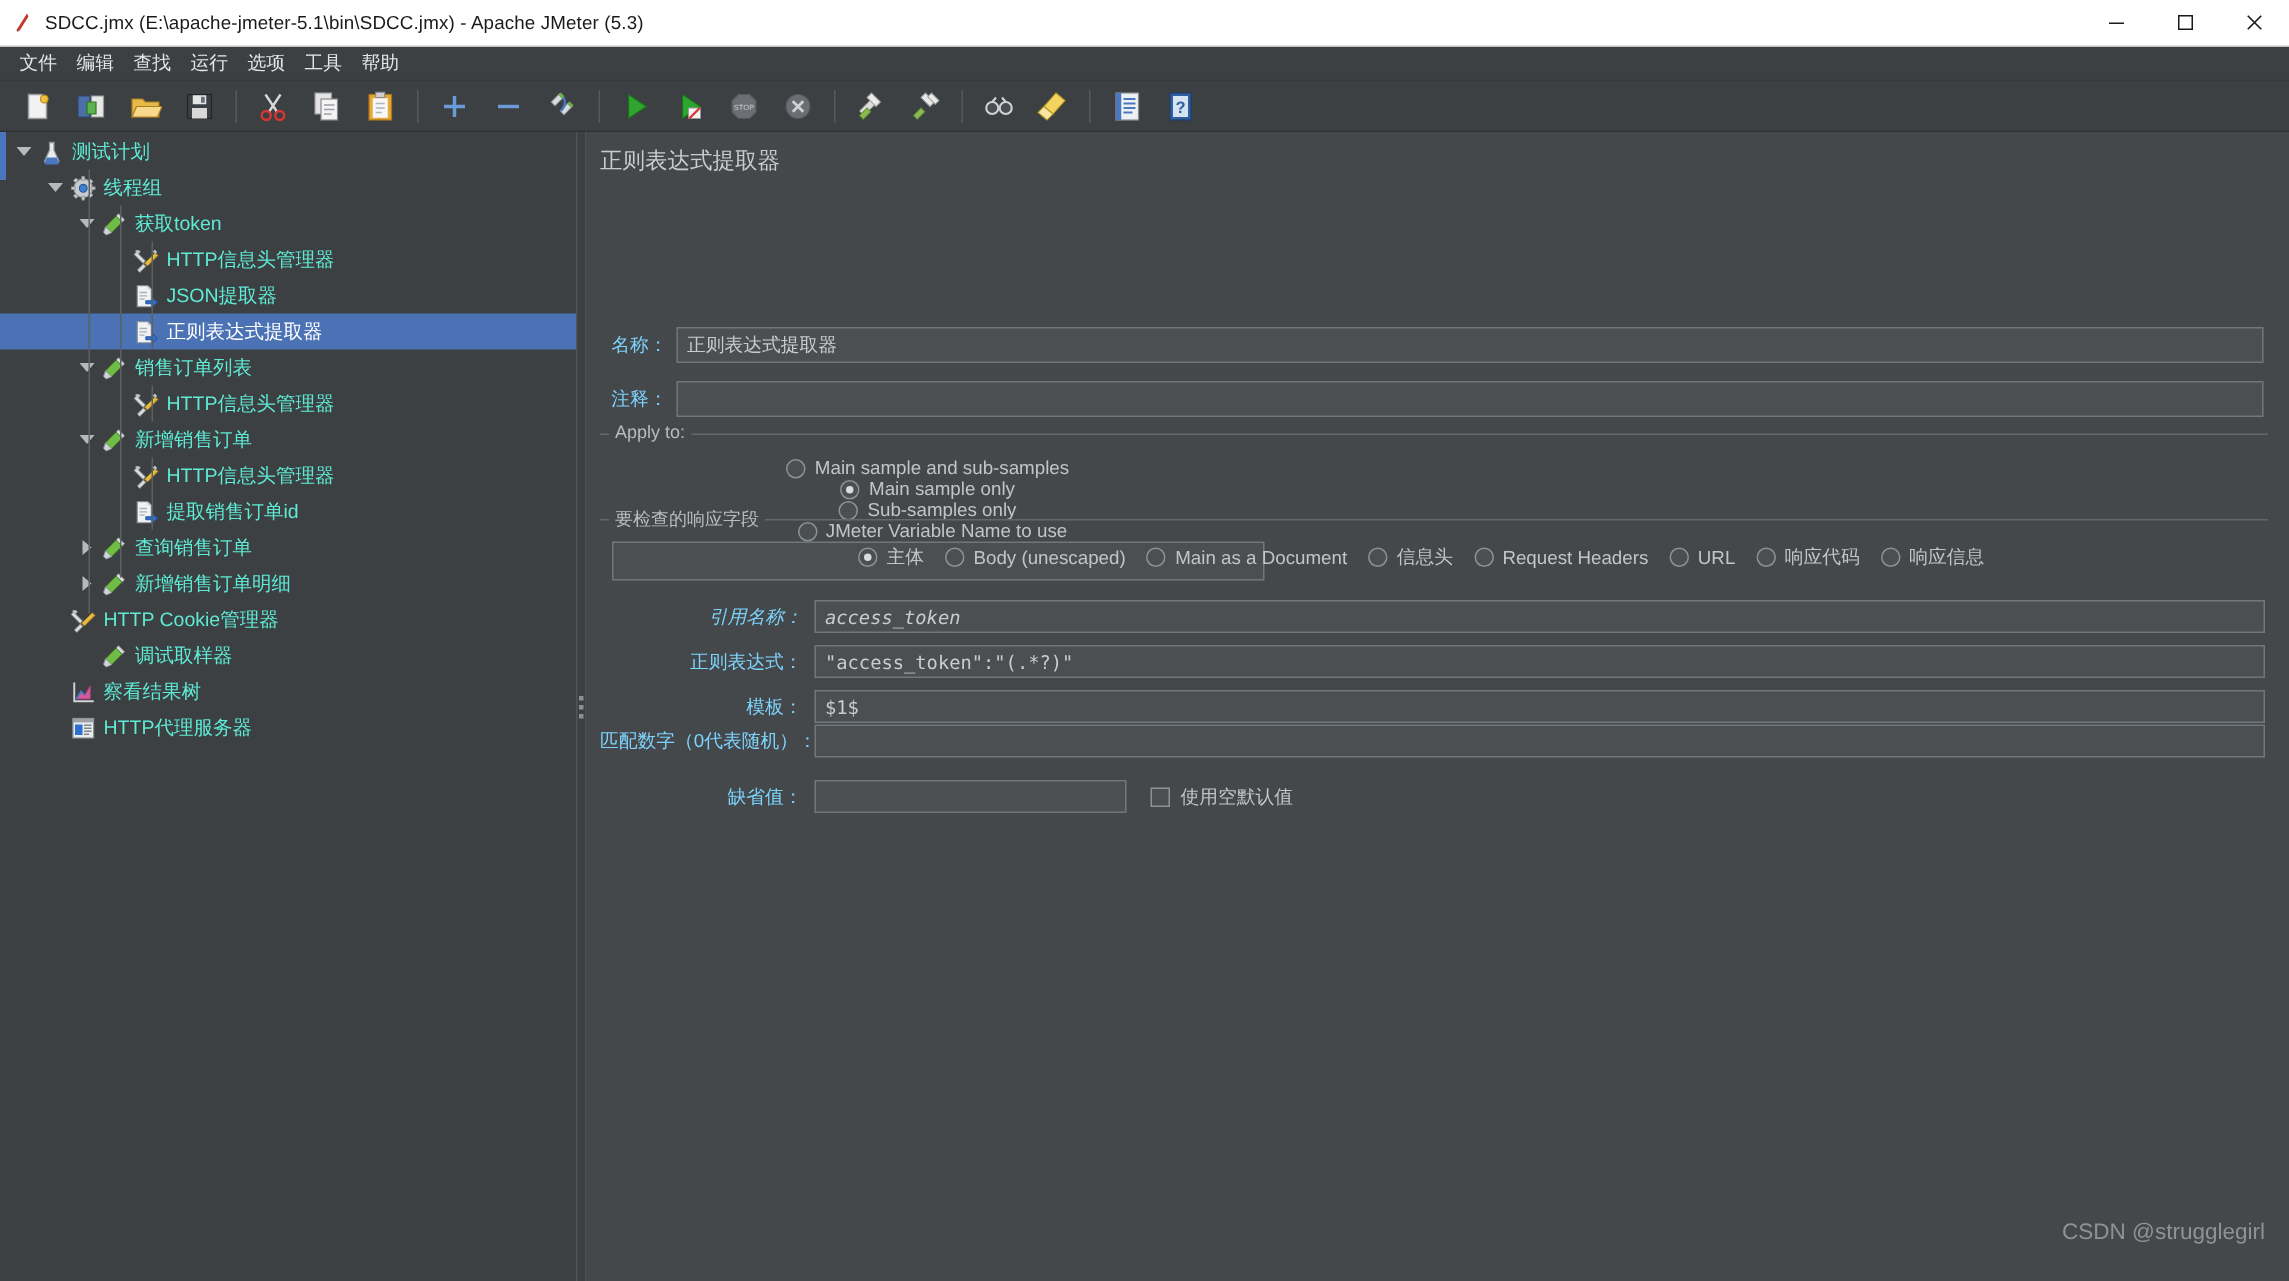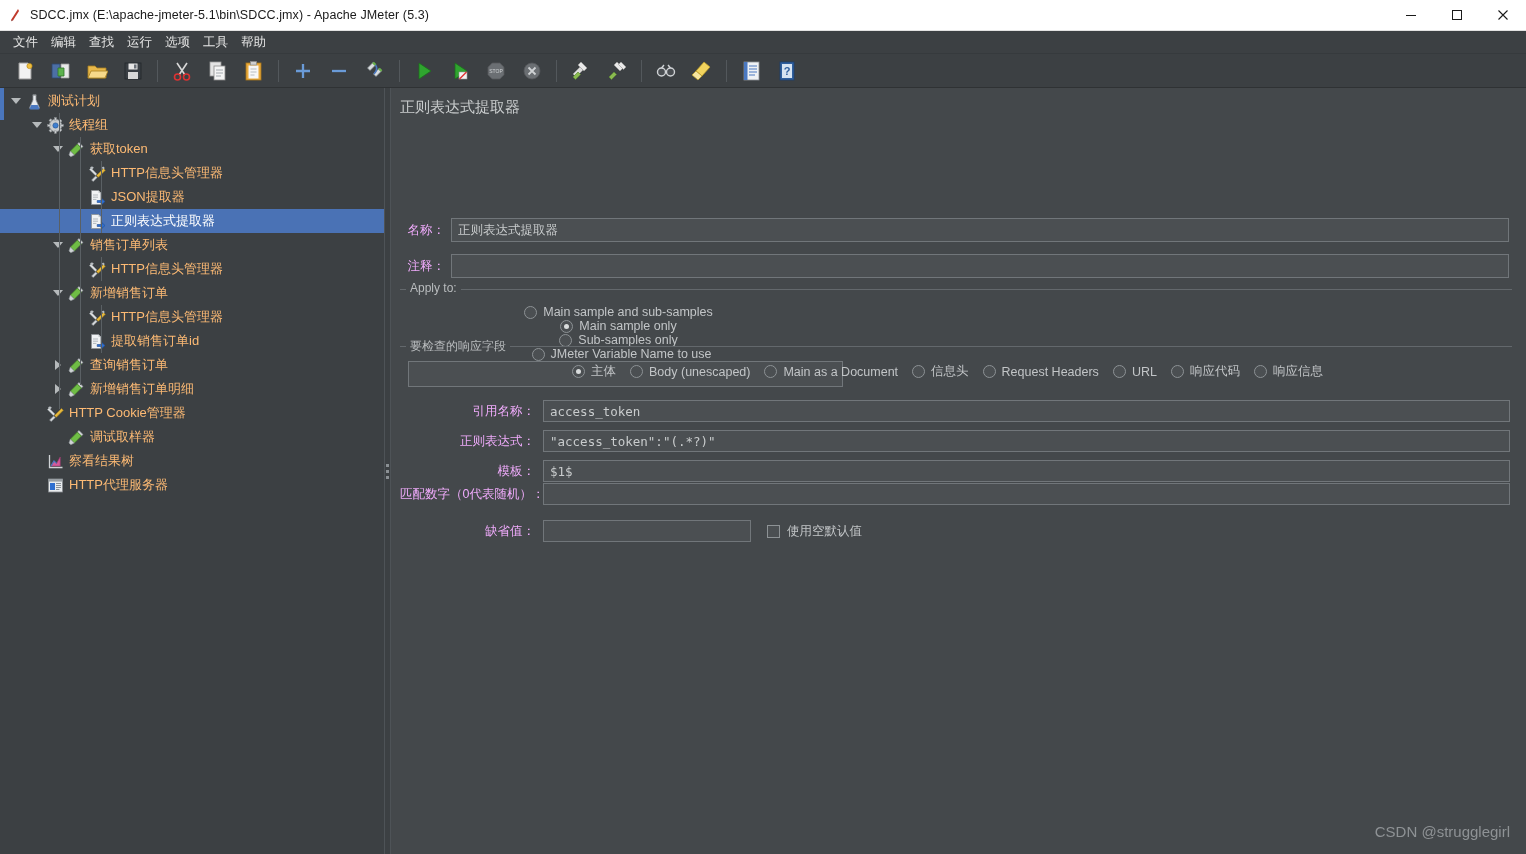--- a/index.html
+++ b/index.html
@@ -93,21 +93,21 @@
   }
   .grip { display: flex; flex-direction: column; gap: 3px; }
   .grip i { display:block; width: 3px; height: 3px; background: #8b9094; }
   .detail-pane {
     flex: 1; background: #44484b; position: relative; overflow: hidden;
   }
 
   
   .trow {
     height: 24px; display: flex; align-items: center;
-    font-size: 13px; color: #fdba74;
+    font-size: 13px; color: #5eead4;
     white-space: nowrap; position: relative;
   }
   .trow.sel { background: #4a72b5; color: #ffffff; }
   .trow .ind { display: inline-block; }
   .toggle {
     width: 16px; height: 24px; display: inline-flex;
     align-items: center; justify-content: center; flex: 0 0 16px;
   }
   .tri-down, .tri-right {
     width: 0; height: 0;
@@ -132,21 +132,21 @@
 
   
   .panel-title {
     position: absolute; left: 9px; top: 10px;
     font-size: 15px; color: #c9cccd;
   }
   .frow {
     position: absolute; display: flex; align-items: center;
   }
   .flabel {
-    font-size: 12.5px; color: #f0abfc; text-align: right;
+    font-size: 12.5px; color: #7dd3fc; text-align: right;
     white-space: nowrap;
   }
   .finput {
     background: #4b4f52; border: 1px solid #71767a;
     height: 22px; color: #c9cccd; font-size: 12.5px;
     padding: 0 6px; display: flex; align-items: center;
     font-family: "DejaVu Sans Mono", monospace;
     white-space: nowrap; overflow: hidden;
   }
   .finput.plain { font-family: "Liberation Sans", sans-serif; }
@@ -179,21 +179,21 @@
   .chk {
     display: inline-flex; align-items: center;
     font-size: 12.5px; color: #c2c5c7; white-space: nowrap;
   }
   .cbox {
     width: 13px; height: 13px; border: 1px solid #8d9295;
     background: #4b4f52; margin-right: 7px; flex: 0 0 13px;
   }
 
   .watermark {
-    position: absolute; right: 16px; bottom: 14px;
+    position: absolute; right: 16px; bottom: 24px;
     font-size: 15px; color: #8e9295; white-space: nowrap; margin-left: 44px;
   }
 </style>
 </head>
 <body>
 
 <div id="app">
 
   <div class="titlebar">
     <div class="tb-icon">
@@ -713,21 +713,21 @@
             <span class="rdot"></span>
             <span>响应代码</span>
           </div>
           <div class="radio" style="margin-right:0;">
             <span class="rdot"></span>
             <span>响应信息</span>
           </div>
         </div>
       </div>
 
-      <div class="frow" style="left:9px; top:312px;">
+      <div class="frow" style="left:9px; top:312px;font-style:italic;">
         <div class="flabel" style="width:135px;">引用名称：</div>
         <div class="finput" style="margin-left:8px; width:967px;">access_token</div>
       </div>
 
       <div class="frow" style="left:9px; top:342px;">
         <div class="flabel" style="width:135px;">正则表达式：</div>
         <div class="finput" style="margin-left:8px; width:967px;">"access_token":"(.*?)"</div>
       </div>
 
       <div class="frow" style="left:9px; top:372px;">

